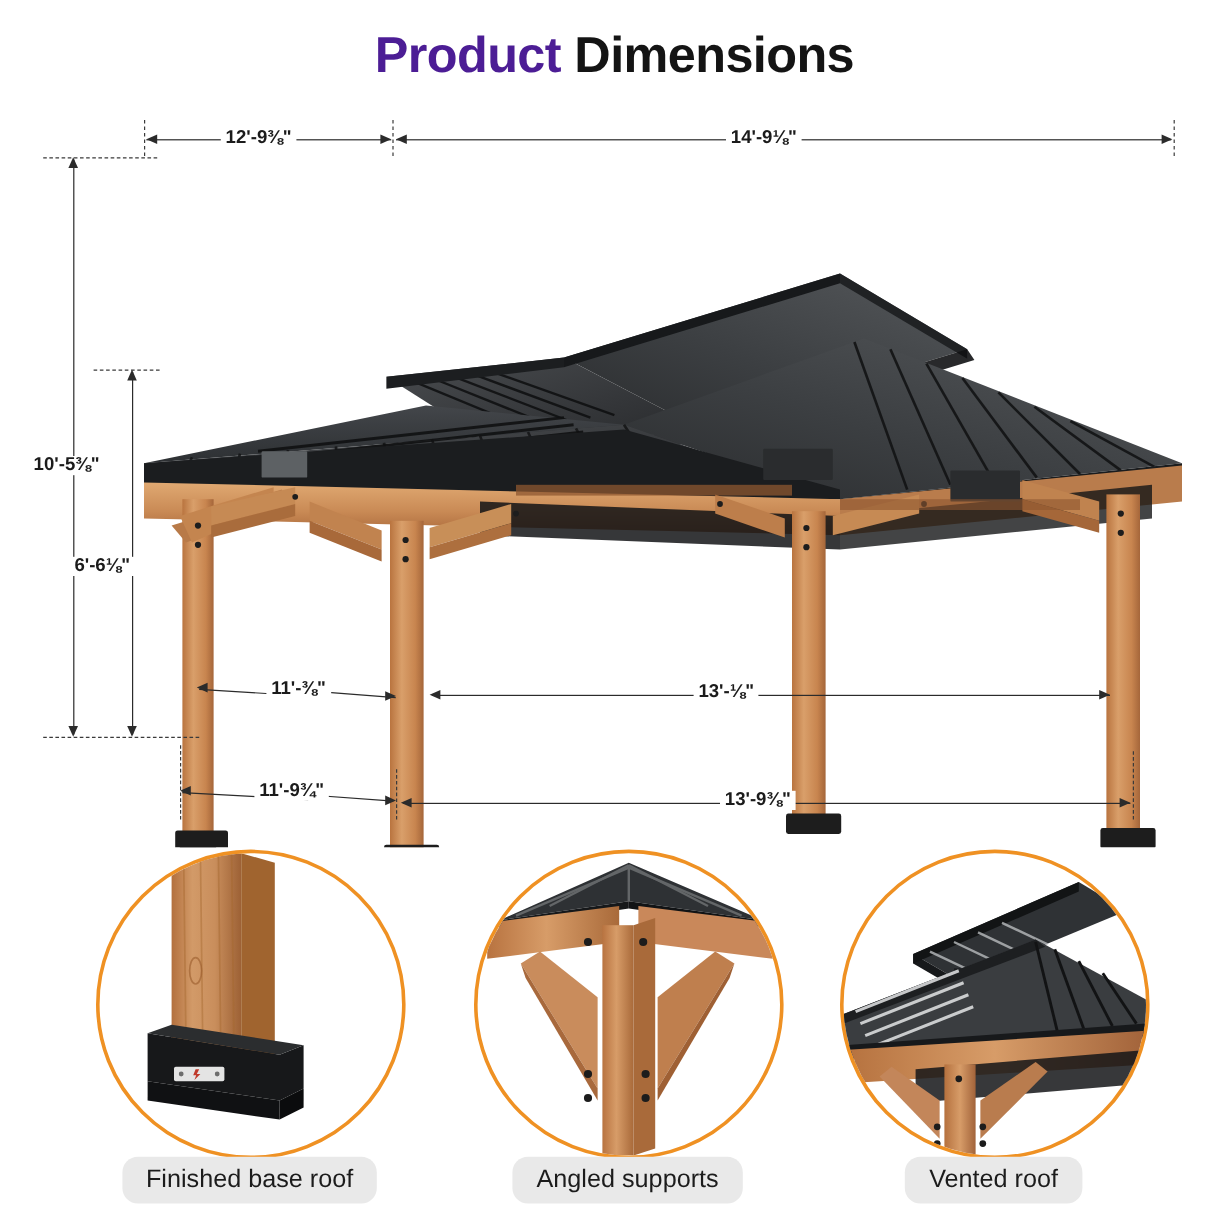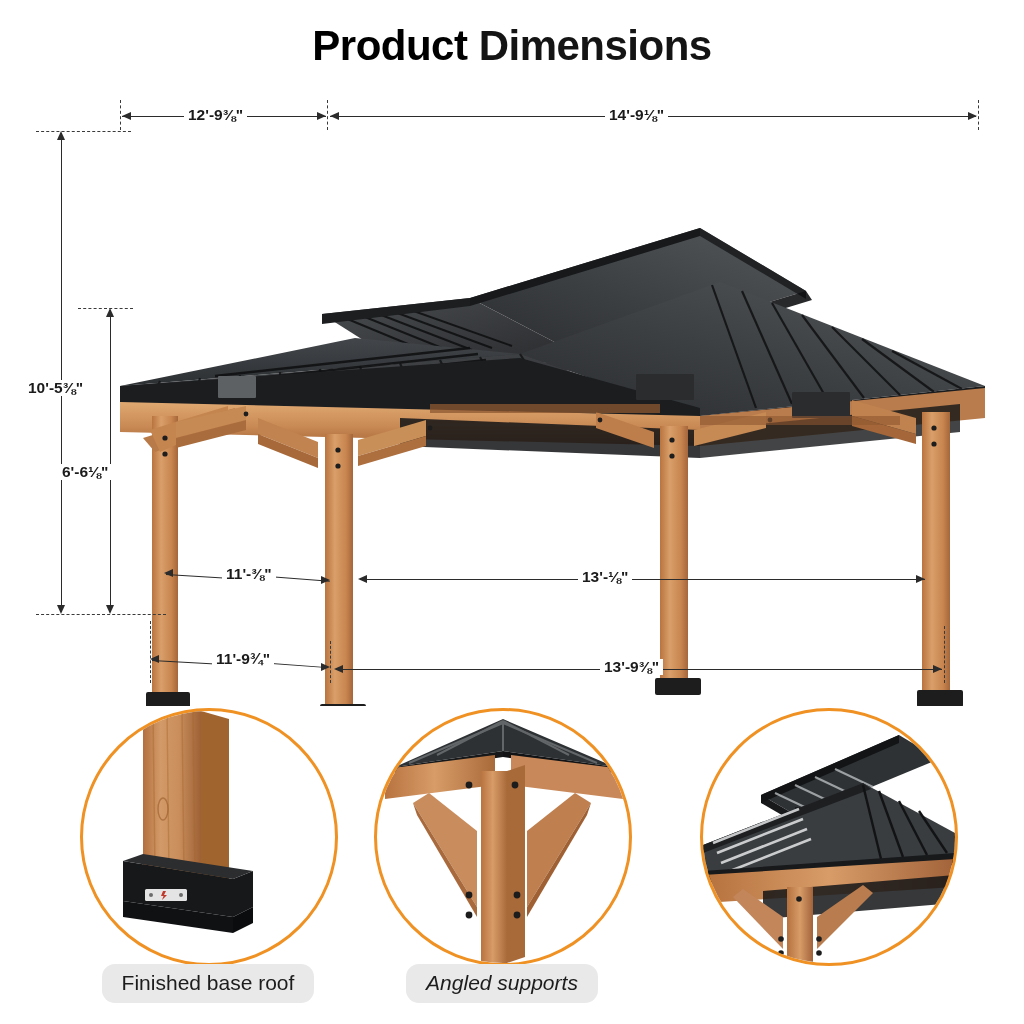--- a/index.html
+++ b/index.html
@@ -2,21 +2,21 @@
 <html><head>
 <meta charset="utf-8">
 <style>
   html,body{margin:0;padding:0;background:#ffffff;}
   body{width:1024px;height:1024px;position:relative;overflow:hidden;
        font-family:"Liberation Sans","DejaVu Sans",sans-serif;color:#1a1a1a;}
 
   
   #title{position:absolute;left:0;top:22px;width:1024px;text-align:center;
          font-size:42px;font-weight:bold;letter-spacing:-0.5px;}
-  #title .orange{color:#000000;}
+  #title .orange{color:#4c1d95;}
   #title .dark{color:#141414;}
 
   
   #stage{position:absolute;left:0;top:86px;width:1024px;height:620px;}
 
   .dimtext{position:absolute;font-size:15.5px;font-weight:600;color:#1b1b1b;
            white-space:nowrap;background:#fff;padding:0 4px;line-height:1;}
 
   
   .dash-h{position:absolute;height:0;border-top:1.4px dashed #3a3a3a;}
@@ -296,21 +296,21 @@
         <circle cx="68" cy="184" r="2" fill="#6d6d6d"></circle>
         <circle cx="98" cy="184" r="2" fill="#6d6d6d"></circle>
         <path d="M80 180 l3 0 l-2 4 l3 0 l-5 5 l1.5 -4 l-2.5 0 z" fill="#c0392b"></path>
       </svg>
     </div>
     <div class="caption">
       <span>Finished base roof</span>
     </div>
   </div>
 
-  <div class="feat" style="left:352px;font-style:italic;">
+  <div class="feat" style="left:373px;">
     <div class="circle">
       <svg viewBox="0 0 252 252" width="252" height="252">
         <defs>
           <linearGradient id="f2wood" x1="0" y1="0" x2="1" y2="0">
             <stop offset="0%" stop-color="#b87340"></stop>
             <stop offset="45%" stop-color="#d79c68"></stop>
             <stop offset="100%" stop-color="#a96a3a"></stop>
           </linearGradient>
         </defs>
 
@@ -404,14 +404,17 @@
         <polygon points="114,206 114,238 170,182 160,174" fill="#b97c4e"></polygon>
         <g fill="#1c1c1c">
           <circle cx="96" cy="188" r="2.8"></circle>
           <circle cx="78" cy="228" r="2.8"></circle>
             <circle cx="78" cy="242" r="2.8"></circle>
           <circle cx="116" cy="228" r="2.8"></circle>
             <circle cx="116" cy="242" r="2.8"></circle>
         </g>
       </svg>
     </div>
+    <div class="caption">
+      <span>Vented roof</span>
+    </div>
   </div>
 </div>
 
 </body></html>

